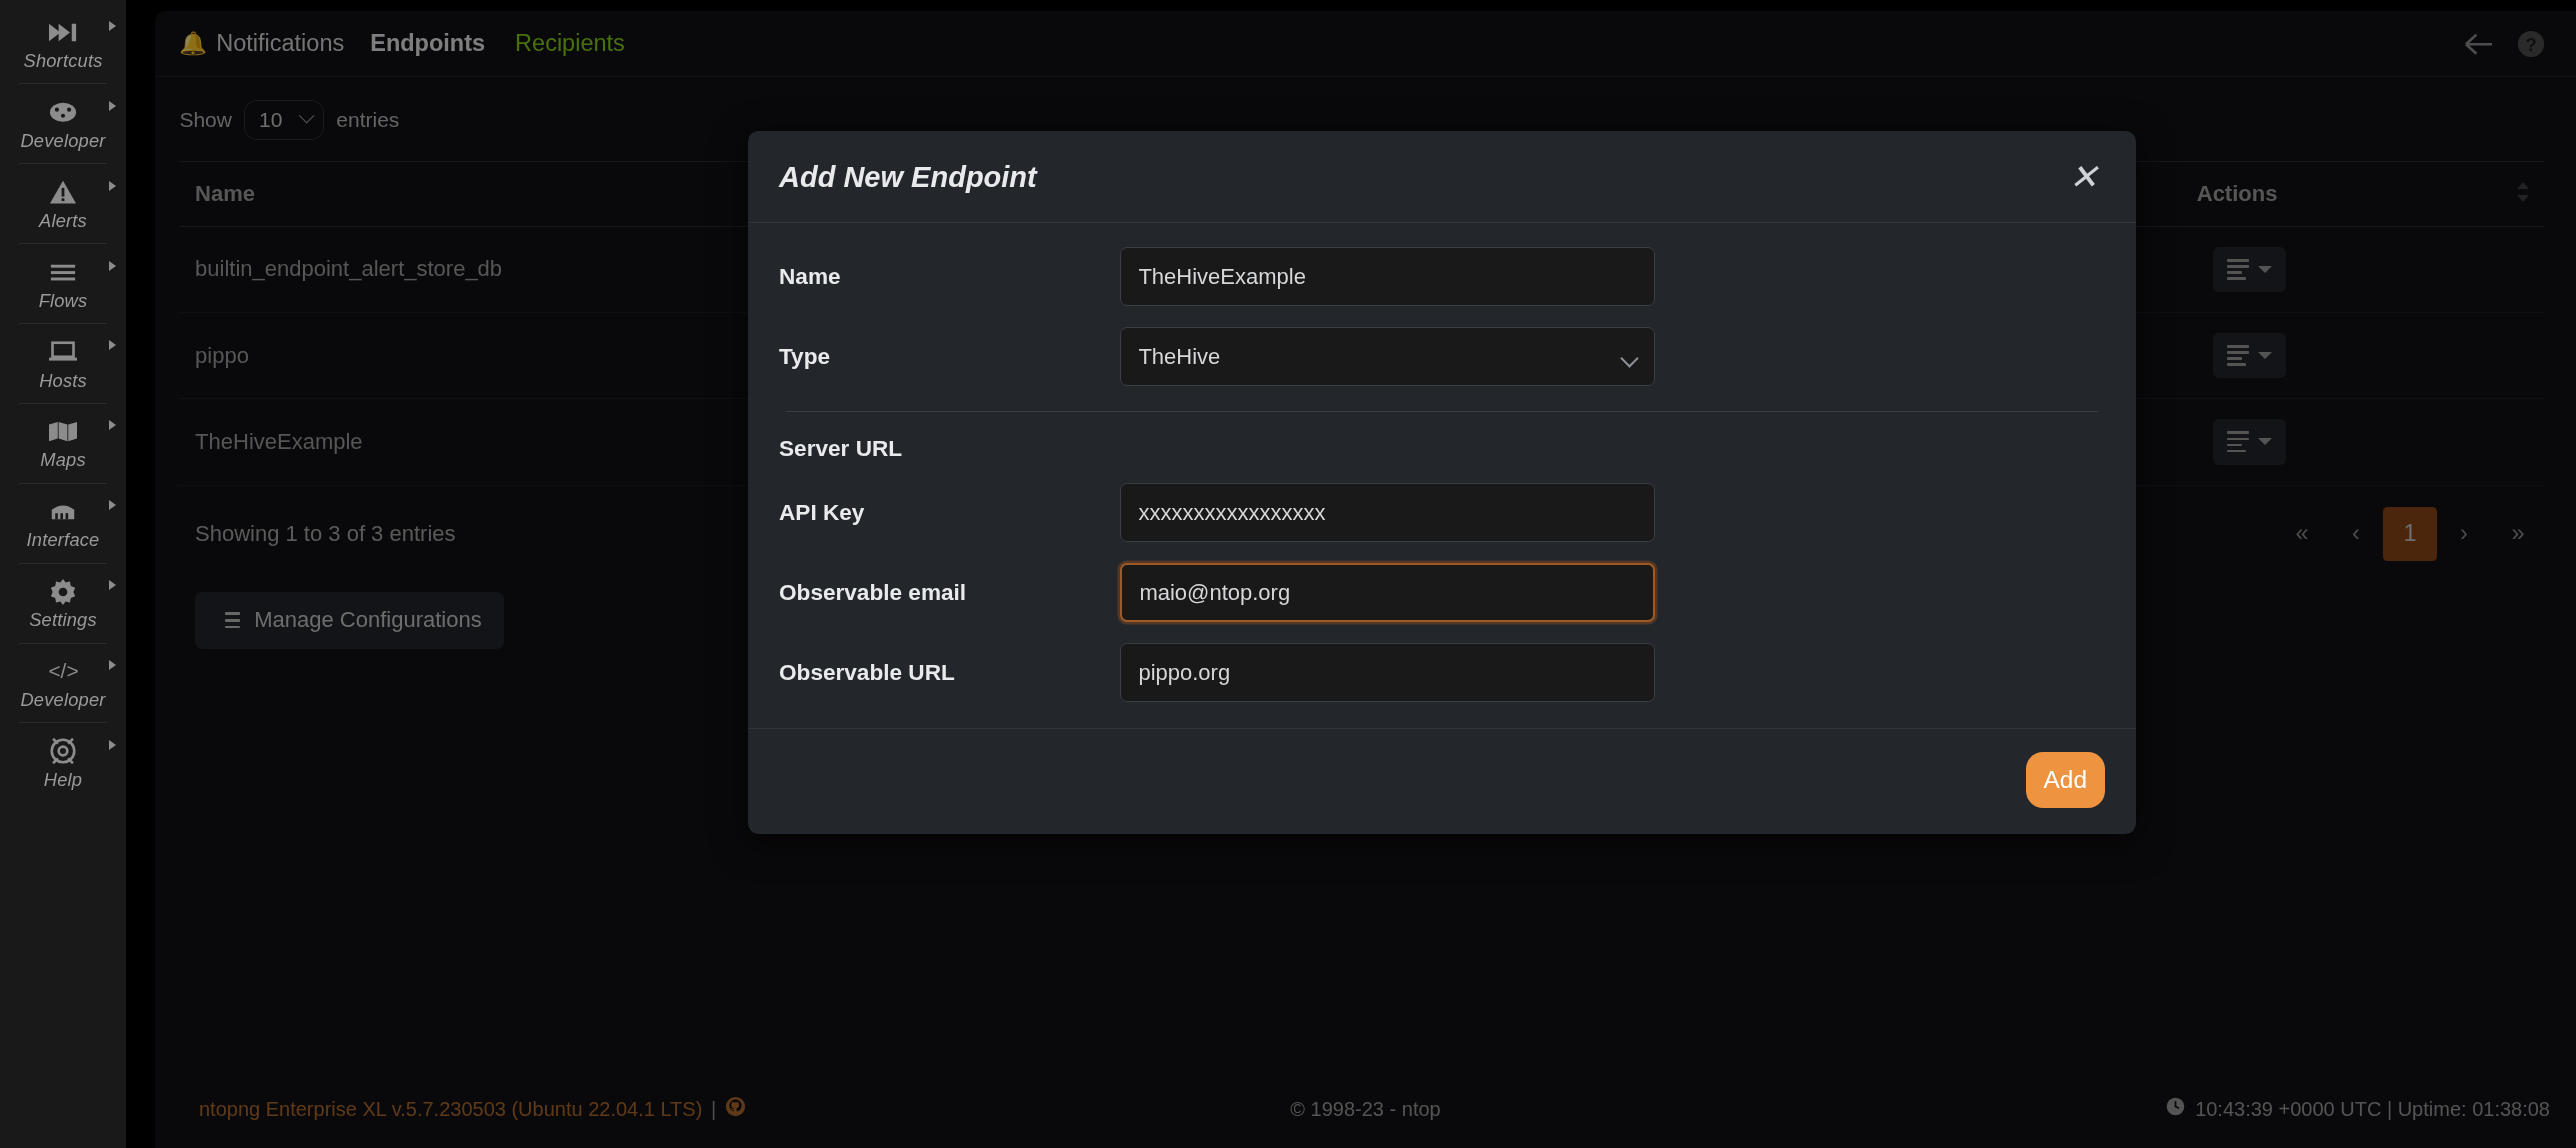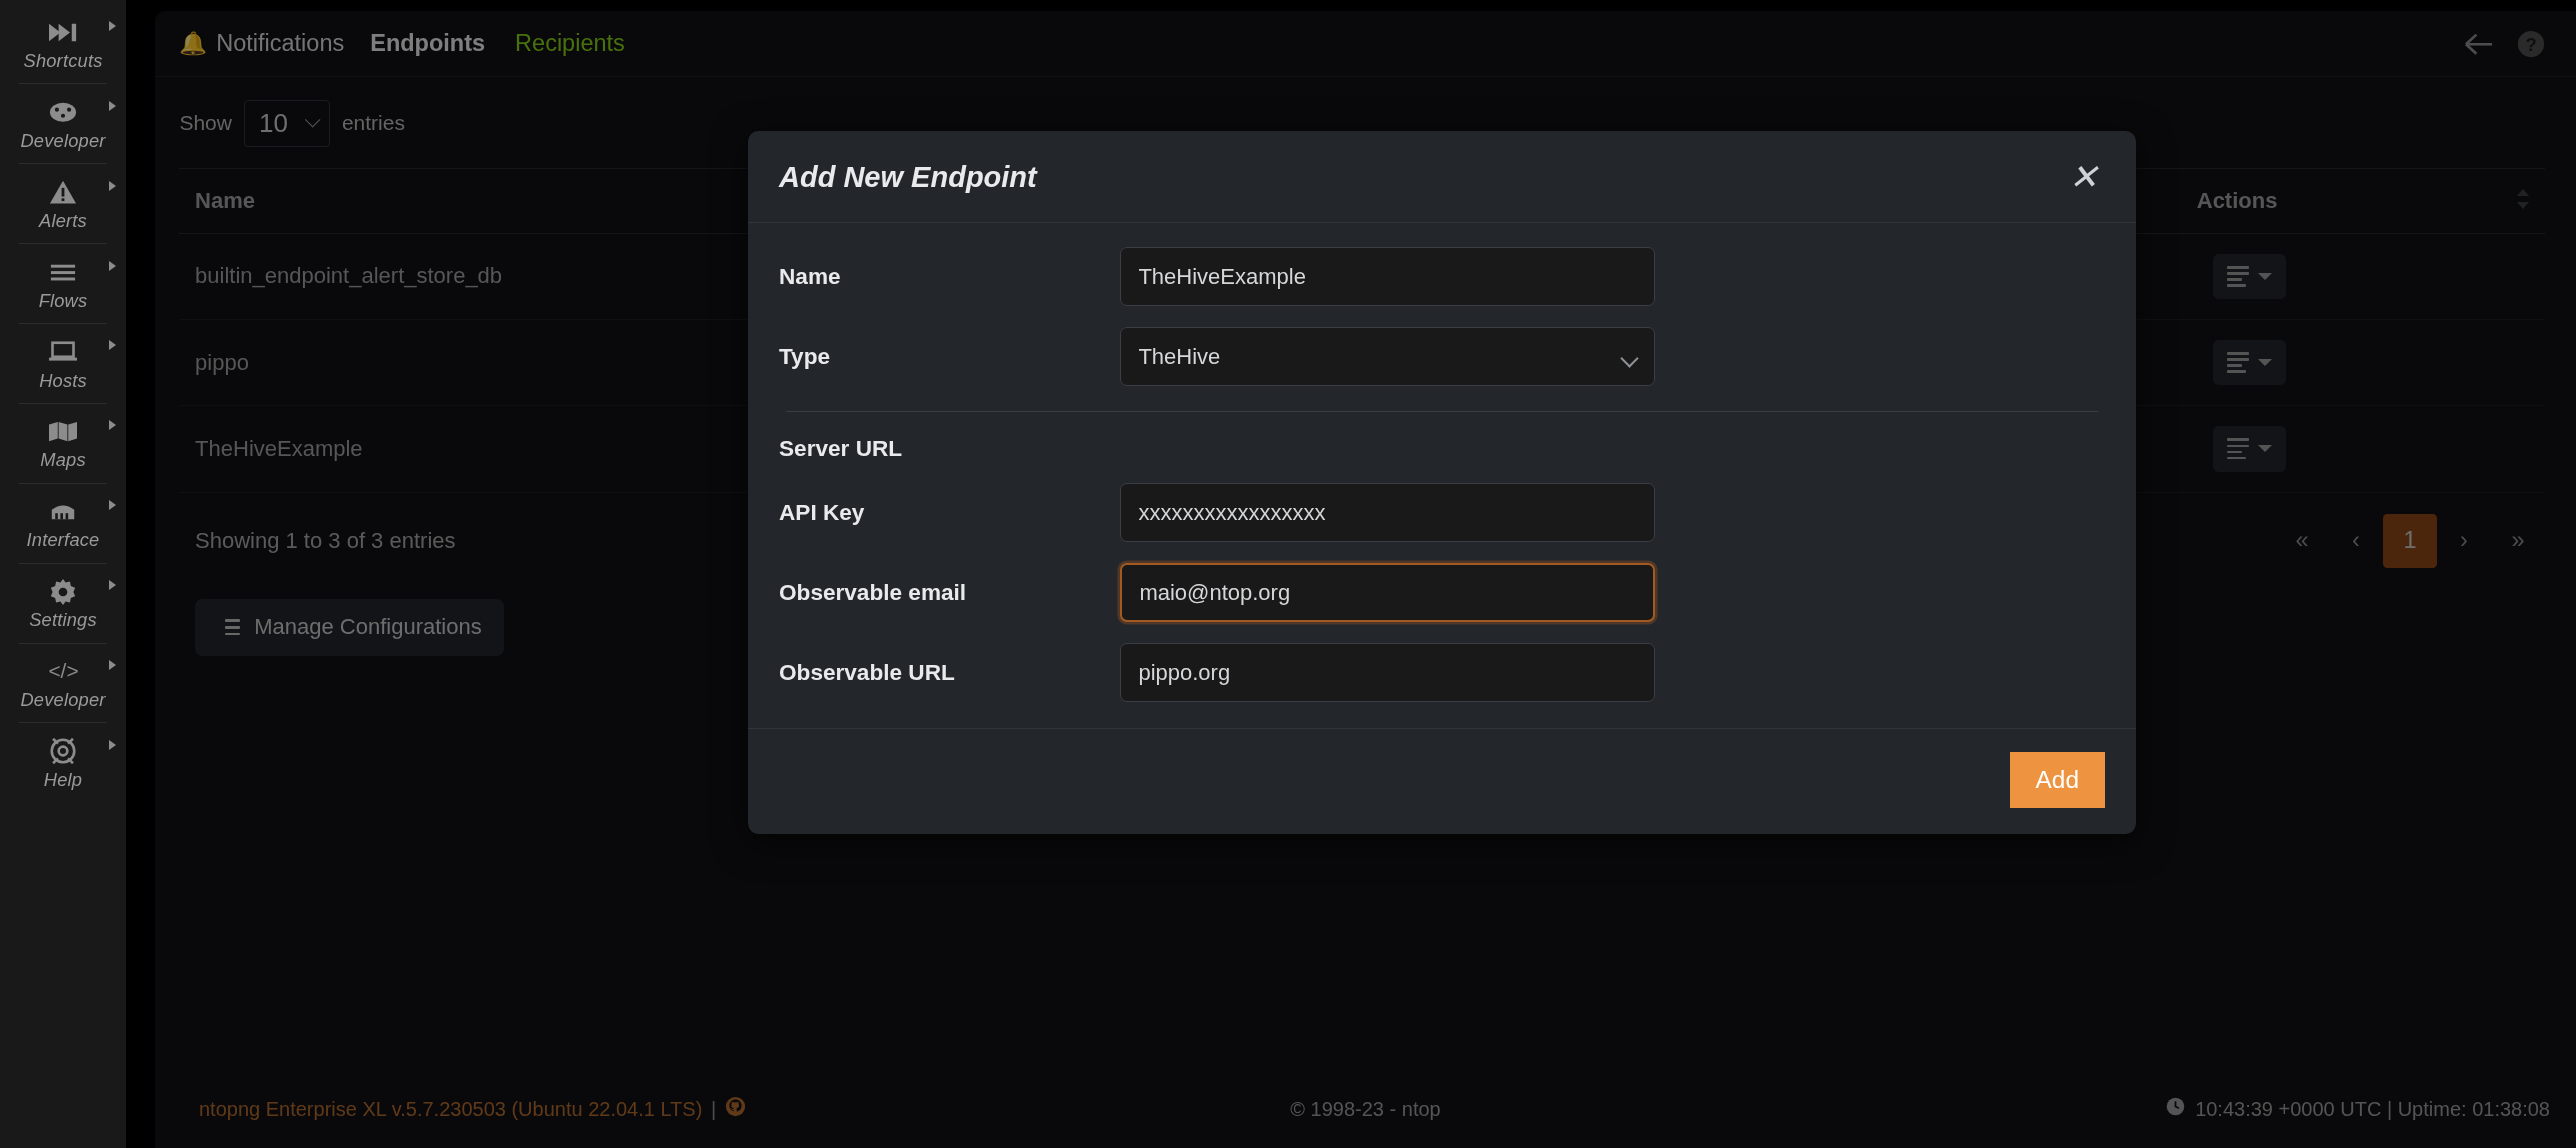--- a/index.html
+++ b/index.html
@@ -110,23 +110,23 @@
   .toolbar {
     display: flex;
     align-items: center;
     padding: 22.6px 31px 8.7px 24.4px;
   }
   .show-entries { display: flex; align-items: center; color: #b6b6b6; font-size: 21px; }
   .len-select {
     margin: 0 12.2px;
     background: #111214;
     border: 0.9px solid #32343a;
-    border-radius: 4px;
+    border-radius: 13px;
     color: #c9c9c9;
-    font-size: 26px;
+    font-size: 21px;
     padding: 7px 10.4px 7px 14px;
     display: flex;
     align-items: center;
     gap: 19px;
     cursor: pointer;
   }
   .chev {
     width: 11.3px; height: 11.3px;
     border-right: 1.7px solid #9a9a9a;
     border-bottom: 1.7px solid #9a9a9a;
@@ -309,24 +309,24 @@
   }
   .frm-divider { height: 0.9px; background: #3a3e44; margin: 24.4px 7px 24.4px 7px; }
   .modal-foot {
     border-top: 0.9px solid #31353b;
     padding: 22.6px 31px 26px 31px;
     display: flex; justify-content: flex-end;
   }
   .add-btn {
     background: #ee9440;
     border: none;
-    border-radius: 0;
+    border-radius: 17px;
     color: #ffffff;
     font-size: 24.4px;
-    padding: 14px 26px;
+    padding: 14px 18px;
     cursor: pointer;
     font-family: "Liberation Sans", sans-serif;
   }
 </style>
 </head>
 <body>
 
 <div class="app">
 
   <nav class="sidebar">

